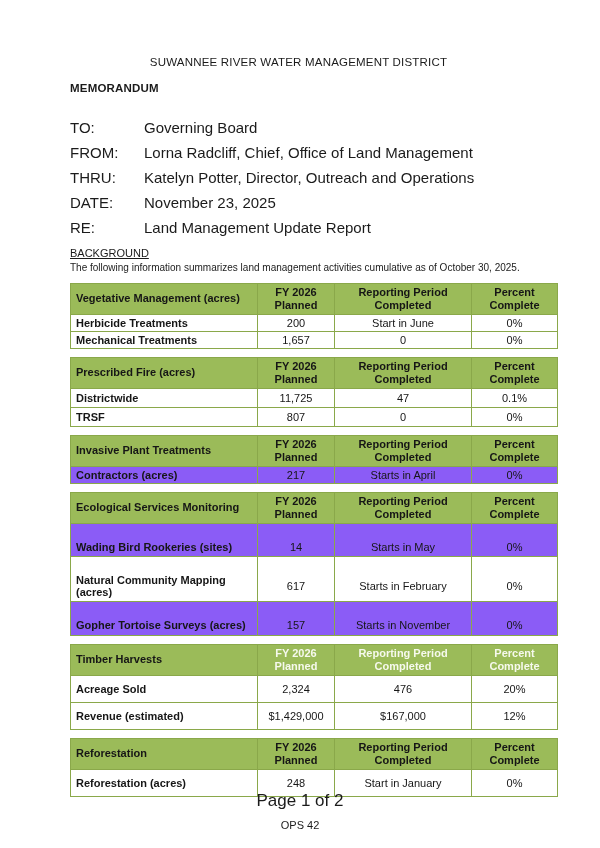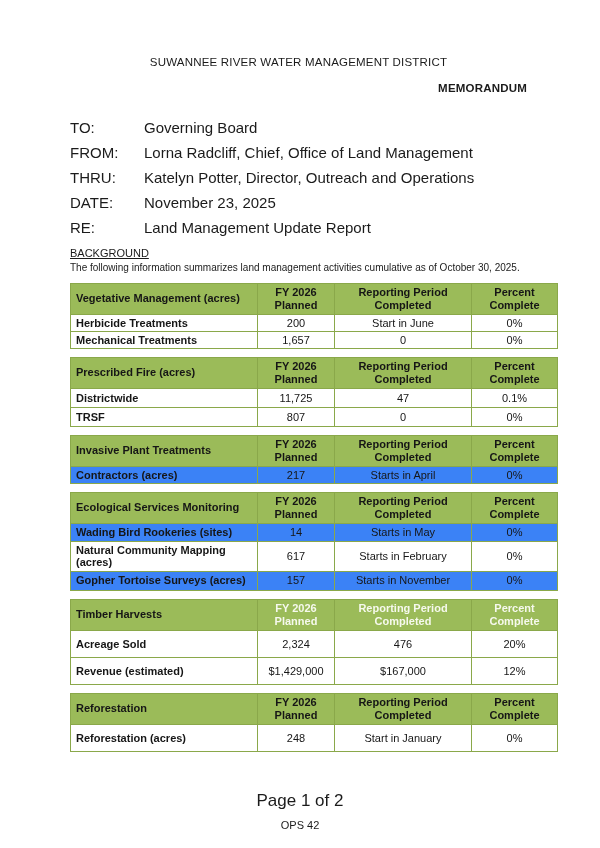--- a/index.html
+++ b/index.html
@@ -10,21 +10,21 @@
     font-family:"Liberation Sans","DejaVu Sans",sans-serif;
     color:#1b1b1b;
     overflow:hidden;
     margin:0 auto;
   }
   .content{padding:56px 73px 0 70px;}
   .org-title{
     text-align:center;font-size:11.5px;letter-spacing:.2px;line-height:13px;
   }
   .doc-title{
-    text-align:right;font-size:11.5px;font-weight:bold;letter-spacing:.2px;
+    text-align:left;font-size:11.5px;font-weight:bold;letter-spacing:.2px;
     margin-top:13px;line-height:13px;
   }
   .memo-fields{margin-top:27px;font-size:15px;}
   .memo-row{display:flex;margin-bottom:13px;line-height:12px;}
   .memo-label{width:74px;flex:0 0 74px;}
   .memo-value{flex:1;}
   .bg-heading{
     margin-top:9px;font-size:11px;font-weight:normal;text-decoration:underline;
     line-height:13px;
   }
@@ -39,25 +39,25 @@
     font-weight:bold;text-align:center;
     padding:1px 3px;line-height:12.5px;height:28px;vertical-align:middle;
   }
   .rt td{
     border:1px solid #8aa84a;text-align:center;
     line-height:12px;padding:2px 3px;vertical-align:middle;background:#ffffff;
   }
   .rt th.tcell{text-align:left;padding-left:5px;white-space:nowrap;}
   .rt td.lcell{text-align:left;font-weight:bold;padding-left:5px;line-height:12px;}
   .rt .w1{width:178px}.rt .w2{width:70px}.rt .w3{width:130px}.rt .w4{width:79px}
-  .rt tr.shaded td{background:#3b82f6;margin-left:44px;}
+  .rt tr.shaded td{background:#8b5cf6;margin-left:44px;}
   .rt.light-cols th.ccell{color:#f6f9ed;}
   .rt.compact td{padding-top:2px;padding-bottom:2px;}
   .rt.mid td{padding-top:3px;padding-bottom:3px;}
-  .rt.eco td{padding-top:3px;padding-bottom:3px;line-height:11.5px;}
+  .rt.eco td{padding-top:18px;padding-bottom:3px;line-height:11.5px;}
   .rt.tall td{padding-top:7px;padding-bottom:7px;}
   .footer-page{position:absolute;left:0;right:0;top:791;text-align:center;font-size:17px;}
   .footer-page{top:791px;}
   .footer-code{position:absolute;left:0;right:0;top:819px;text-align:center;font-size:11px;}
 </style>
 </head>
 <body>
 
 <div class="page">
   <div class="content">

